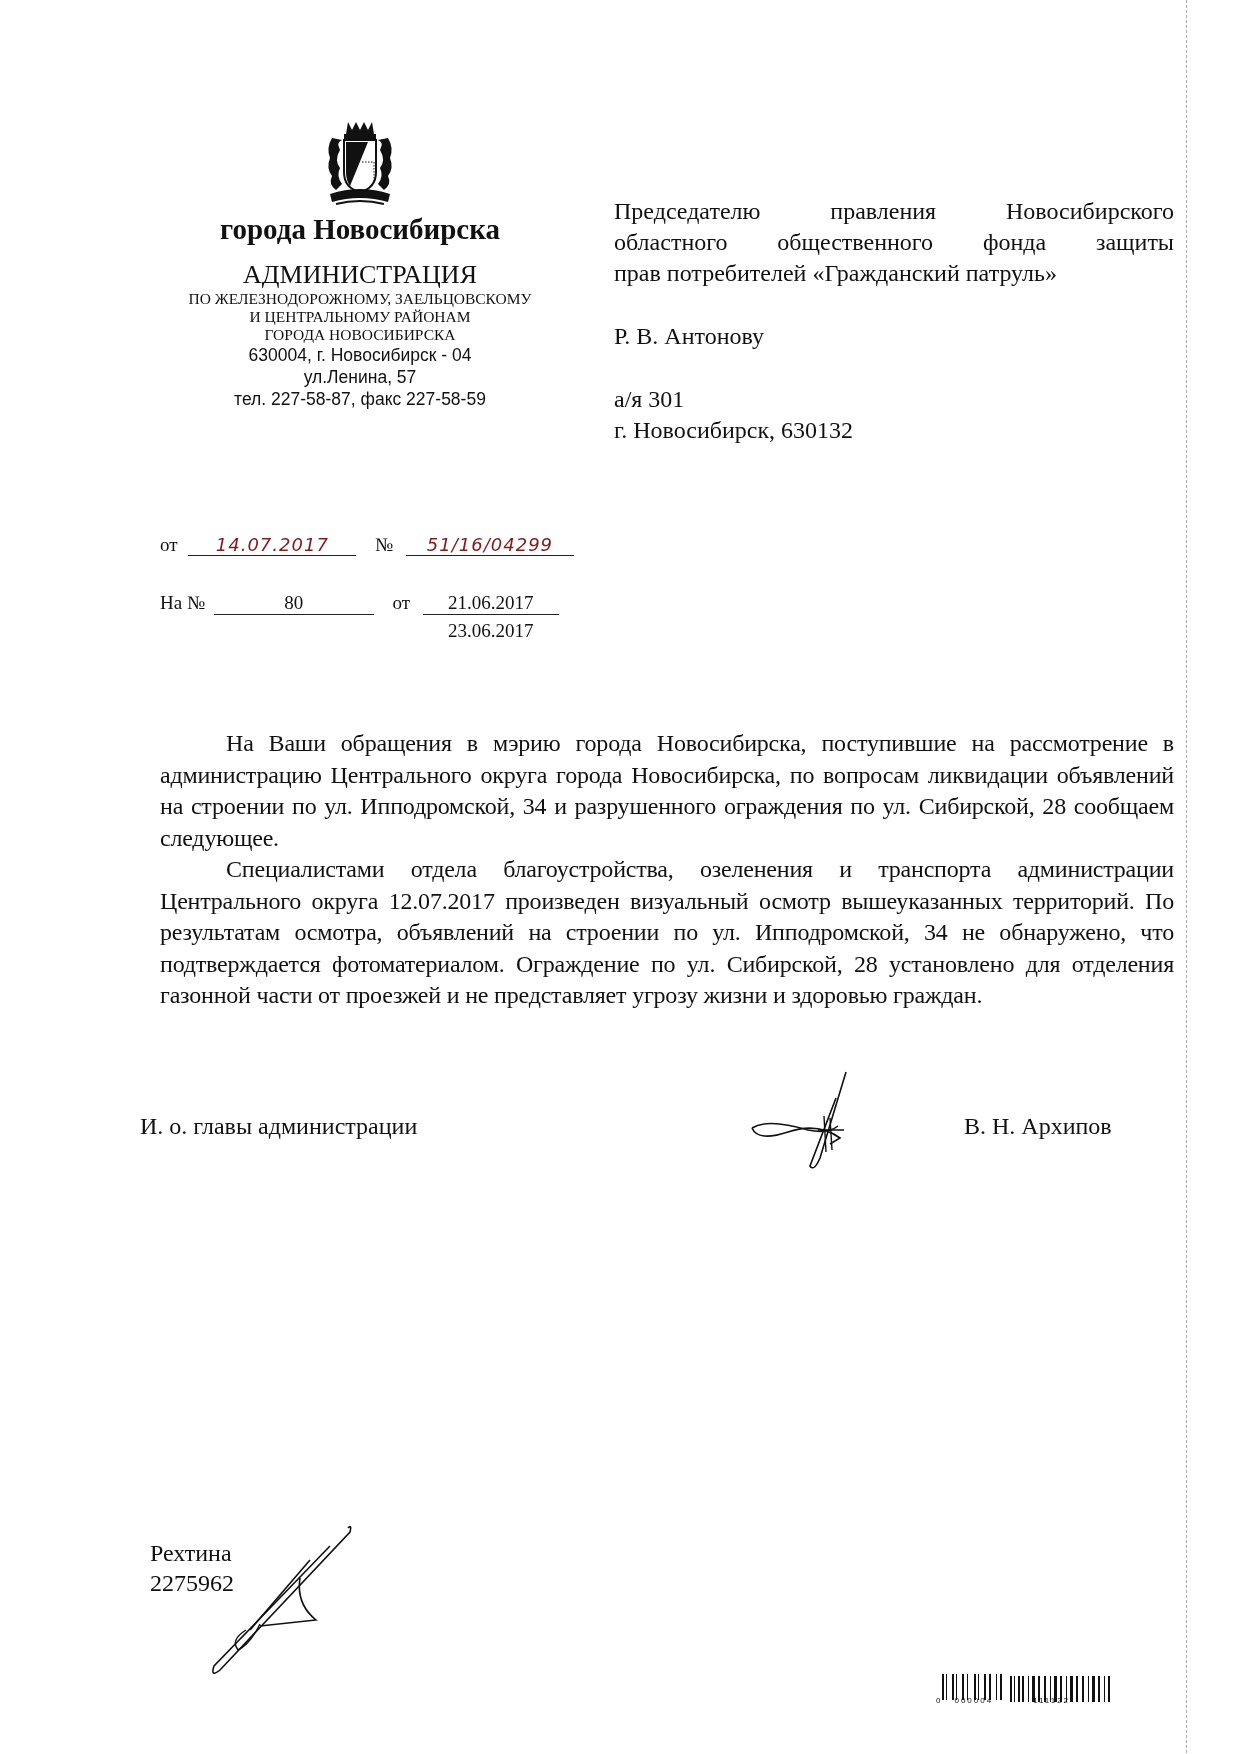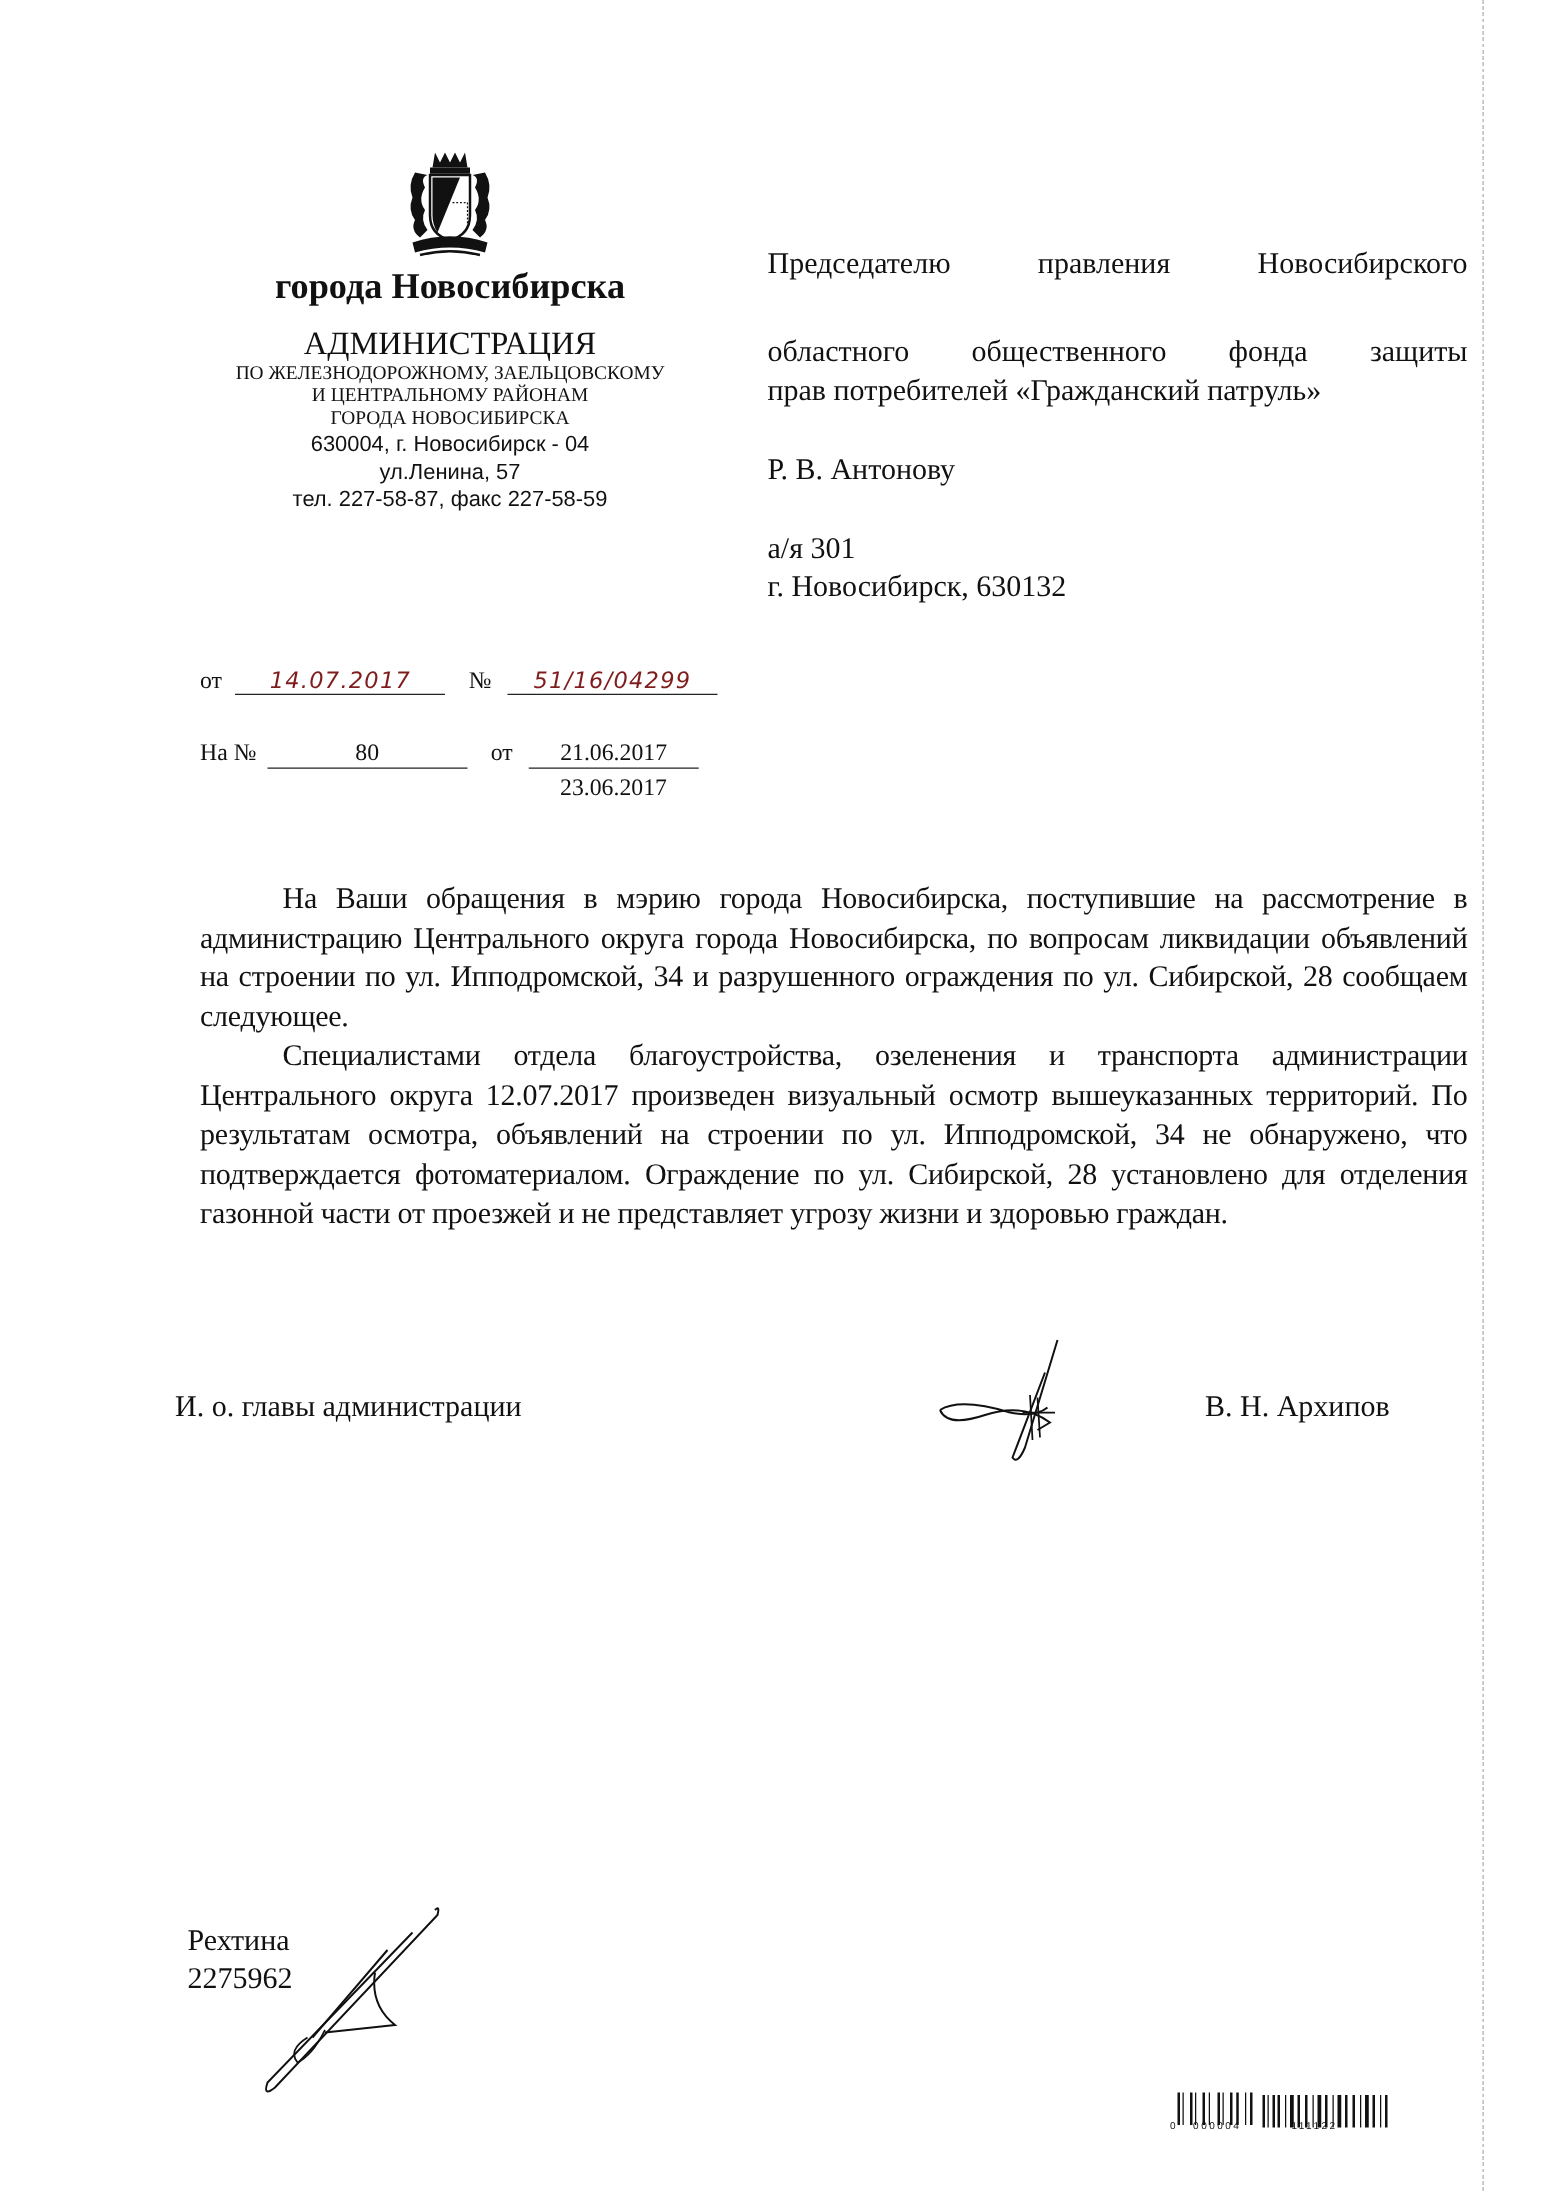--- a/index.html
+++ b/index.html
@@ -22,21 +22,21 @@
   .addr { font-size: 17.5px; line-height: 22px; }
 
   .ref-row { left: 160px; font-size: 19px; }
   .ref-label { display: inline-block; }
   .hand { font-family: "DejaVu Sans", sans-serif; font-style: italic; font-size: 18px; letter-spacing: 1px; color: #7f1d1d; }
   .uline { display: inline-block; border-bottom: 1.5px solid #222; text-align: center; }
 
   .addressee { left: 614px; top: 196px; width: 560px; font-size: 24px; line-height: 31px; text-align: justify; }
   .addressee p { margin: 0; }
 
-  .body-text { left: 160px; top: 704px; width: 1014px; font-size: 24px; line-height: 31.5px; text-align: justify; letter-spacing: -0.2px; }
+  .body-text { left: 160px; top: 728px; width: 1014px; font-size: 24px; line-height: 31.5px; text-align: justify; letter-spacing: -0.2px; }
   .body-text p { margin: 0; text-indent: 66px; }
 
   .sig-row { top: 1113px; font-size: 24px; }
 
   .barcode { left: 936px; top: 1672px; width: 190px; height: 40px; }
   .barcode-num { font-size: 8px; letter-spacing: 2px; }
 </style>
 </head>
 <body>
 
@@ -75,21 +75,21 @@
 <div class="abs ref-row serif" style="top:592px;">
   <span class="ref-label">На №</span>
   <span class="uline" style="width:160px; margin-left:4px; font-size:19px;">80</span>
   <span class="ref-label" style="margin-left:14px;">от</span>
   <span class="uline" style="width:136px; margin-left:8px; font-size:19px;">21.06.2017</span>
 </div>
 <div class="abs serif" style="left:448px; top:620px; font-size:19px;">23.06.2017</div>
 
 <div class="abs addressee serif">
   <p style="text-align-last: justify;">Председателю правления Новосибирского</p>
-  <p style="text-align-last: justify; margin-top: 40px;">областного общественного фонда защиты</p>
+  <p style="text-align-last: justify;">областного общественного фонда защиты</p>
   <p>прав потребителей «Гражданский патруль»</p>
   <p style="margin-top:32px;">Р. В. Антонову</p>
   <p style="margin-top:32px;">а/я 301</p>
   <p>г. Новосибирск, 630132</p>
 </div>
 
 <div class="abs body-text serif">
   <p>На Ваши обращения в мэрию города Новосибирска, поступившие на рассмотрение в администрацию Центрального округа города Новосибирска, по вопросам ликвидации объявлений на строении по ул. Ипподромской, 34 и разрушенного ограждения по ул. Сибирской, 28 сообщаем следующее.</p>
   <p>Специалистами отдела благоустройства, озеленения и транспорта администрации Центрального округа 12.07.2017 произведен визуальный осмотр вышеуказанных территорий. По результатам осмотра, объявлений на строении по ул. Ипподромской, 34 не обнаружено, что подтверждается фотоматериалом. Ограждение по ул. Сибирской, 28 установлено для отделения газонной части от проезжей и не представляет угрозу жизни и здоровью граждан.</p>
 </div>

